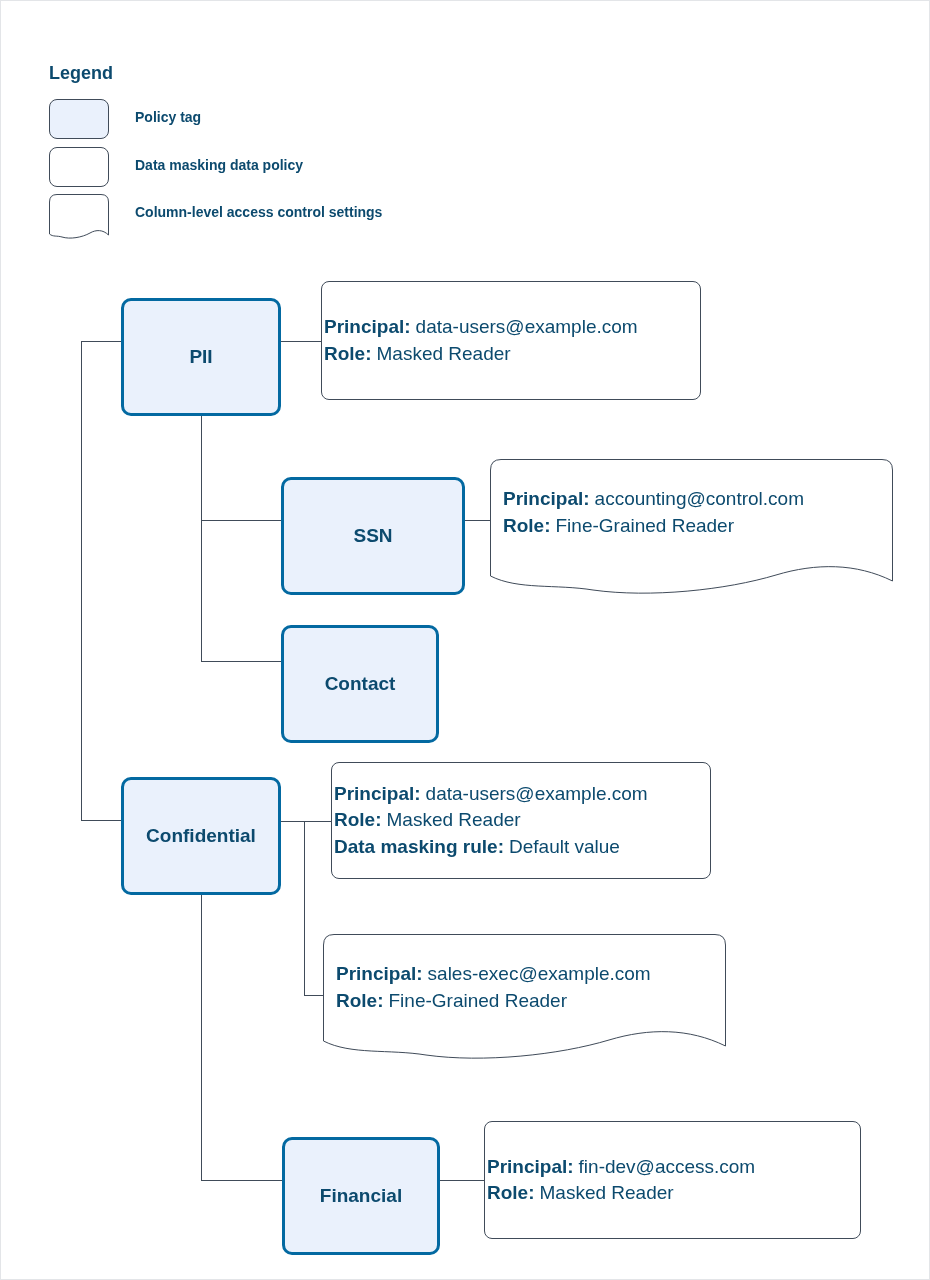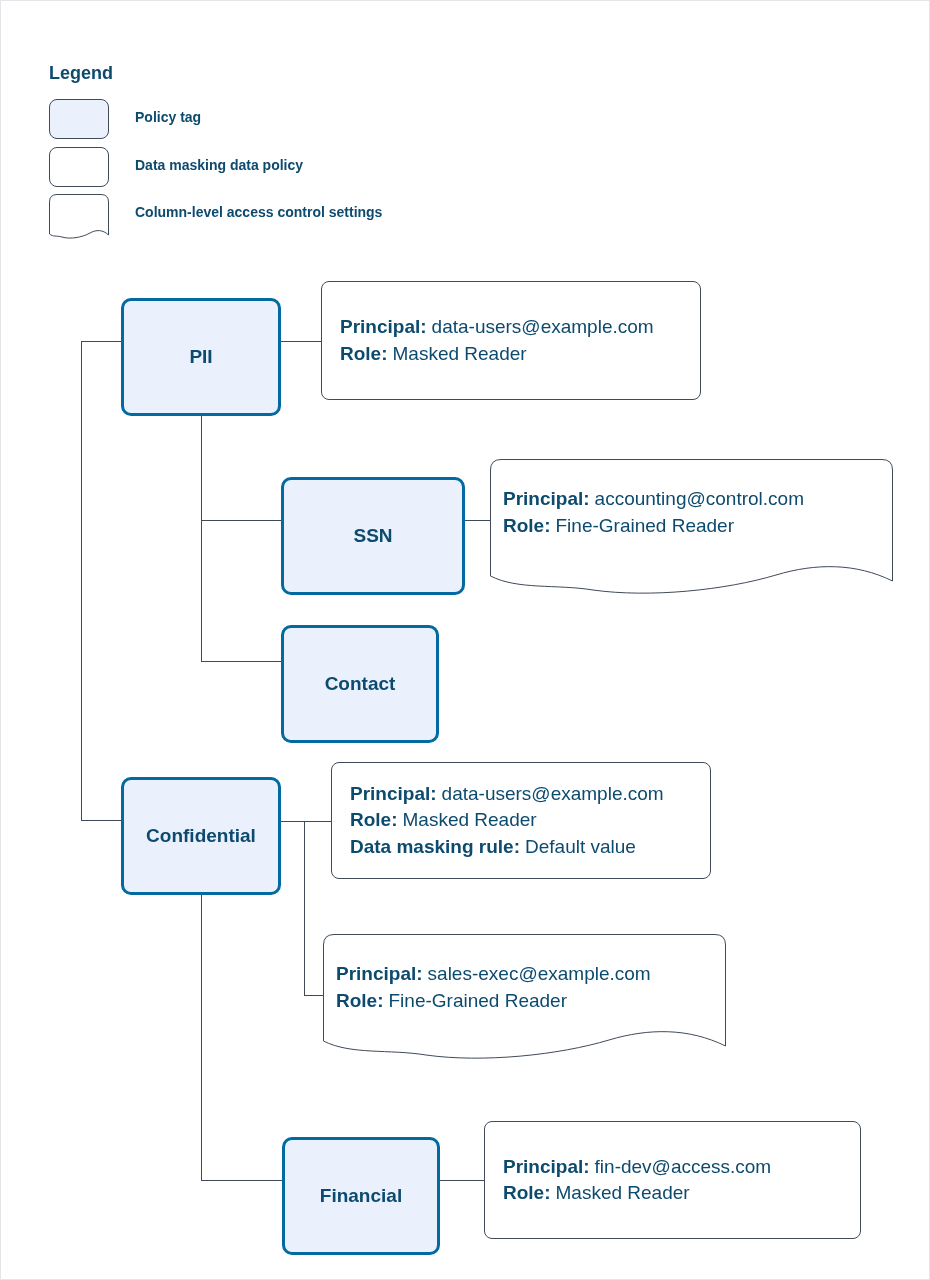--- a/index.html
+++ b/index.html
@@ -13,21 +13,21 @@
   .legend-swatch{position:absolute;width:60px;height:40px;box-sizing:border-box;
     border:1px solid #404b59;border-radius:8px;background:#fff;}
   .legend-swatch.blue{background:#eaf1fc;}
   .legend-label{position:absolute;font-size:14px;font-weight:bold;white-space:nowrap;}
   
   .tag-node{position:absolute;box-sizing:border-box;background:#eaf1fc;
     border:3px solid #0369a1;border-radius:10px;display:flex;align-items:center;justify-content:center;
     font-size:19px;font-weight:bold;margin-top:16px;}
   .policy-box{position:absolute;box-sizing:border-box;background:#ffffff;
     border:1px solid #404b59;border-radius:8px;display:flex;flex-direction:column;justify-content:center;
-    padding-left:18px;padding-right:4px;font-size:19px;line-height:26.5px;}
+    padding-left:2px;padding-right:4px;font-size:19px;line-height:26.5px;}
   .doc-shape{position:absolute;}
   .doc-shape svg{position:absolute;left:0;top:0;display:block;}
   .doc-text{position:absolute;left:13px;top:26px;font-size:19px;line-height:27px;white-space:nowrap;}
   .pline{white-space:nowrap;}
   .bl{font-weight:bold;margin-right:5px;}
   
   .cn{position:absolute;background:#404b59;}
   .cn.h{height:1px;}
   .cn.v{width:1px;}
 </style>

